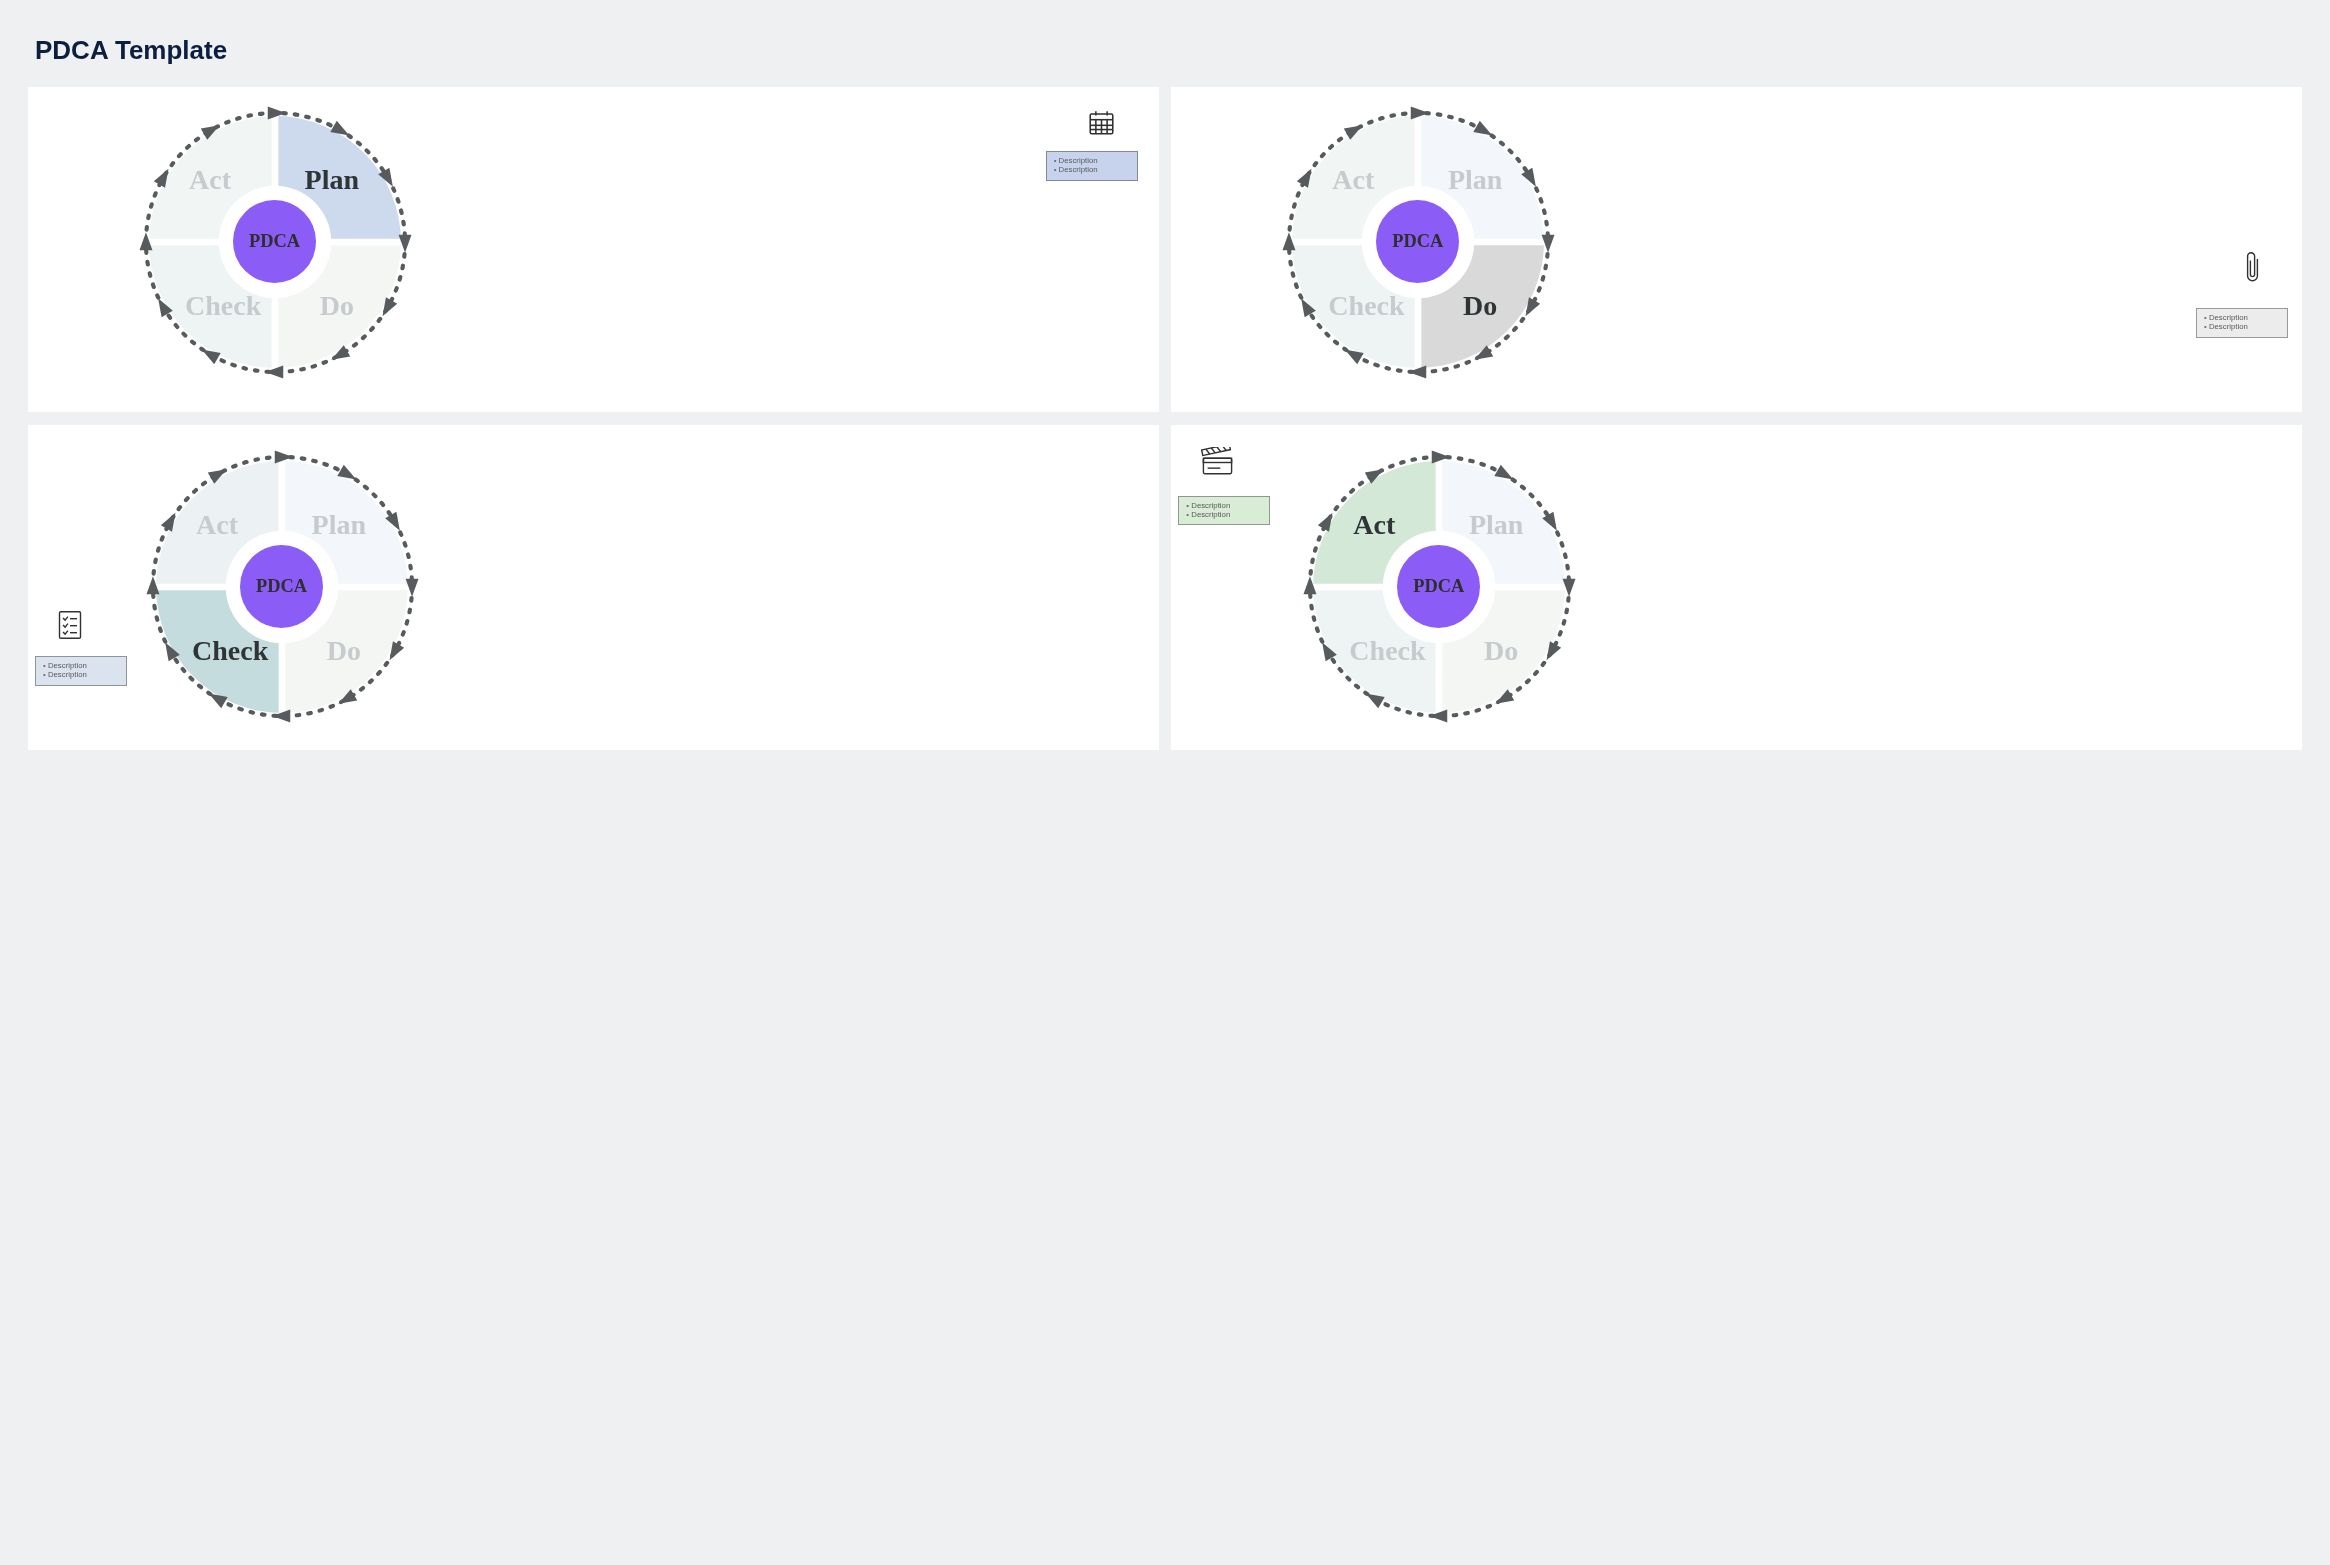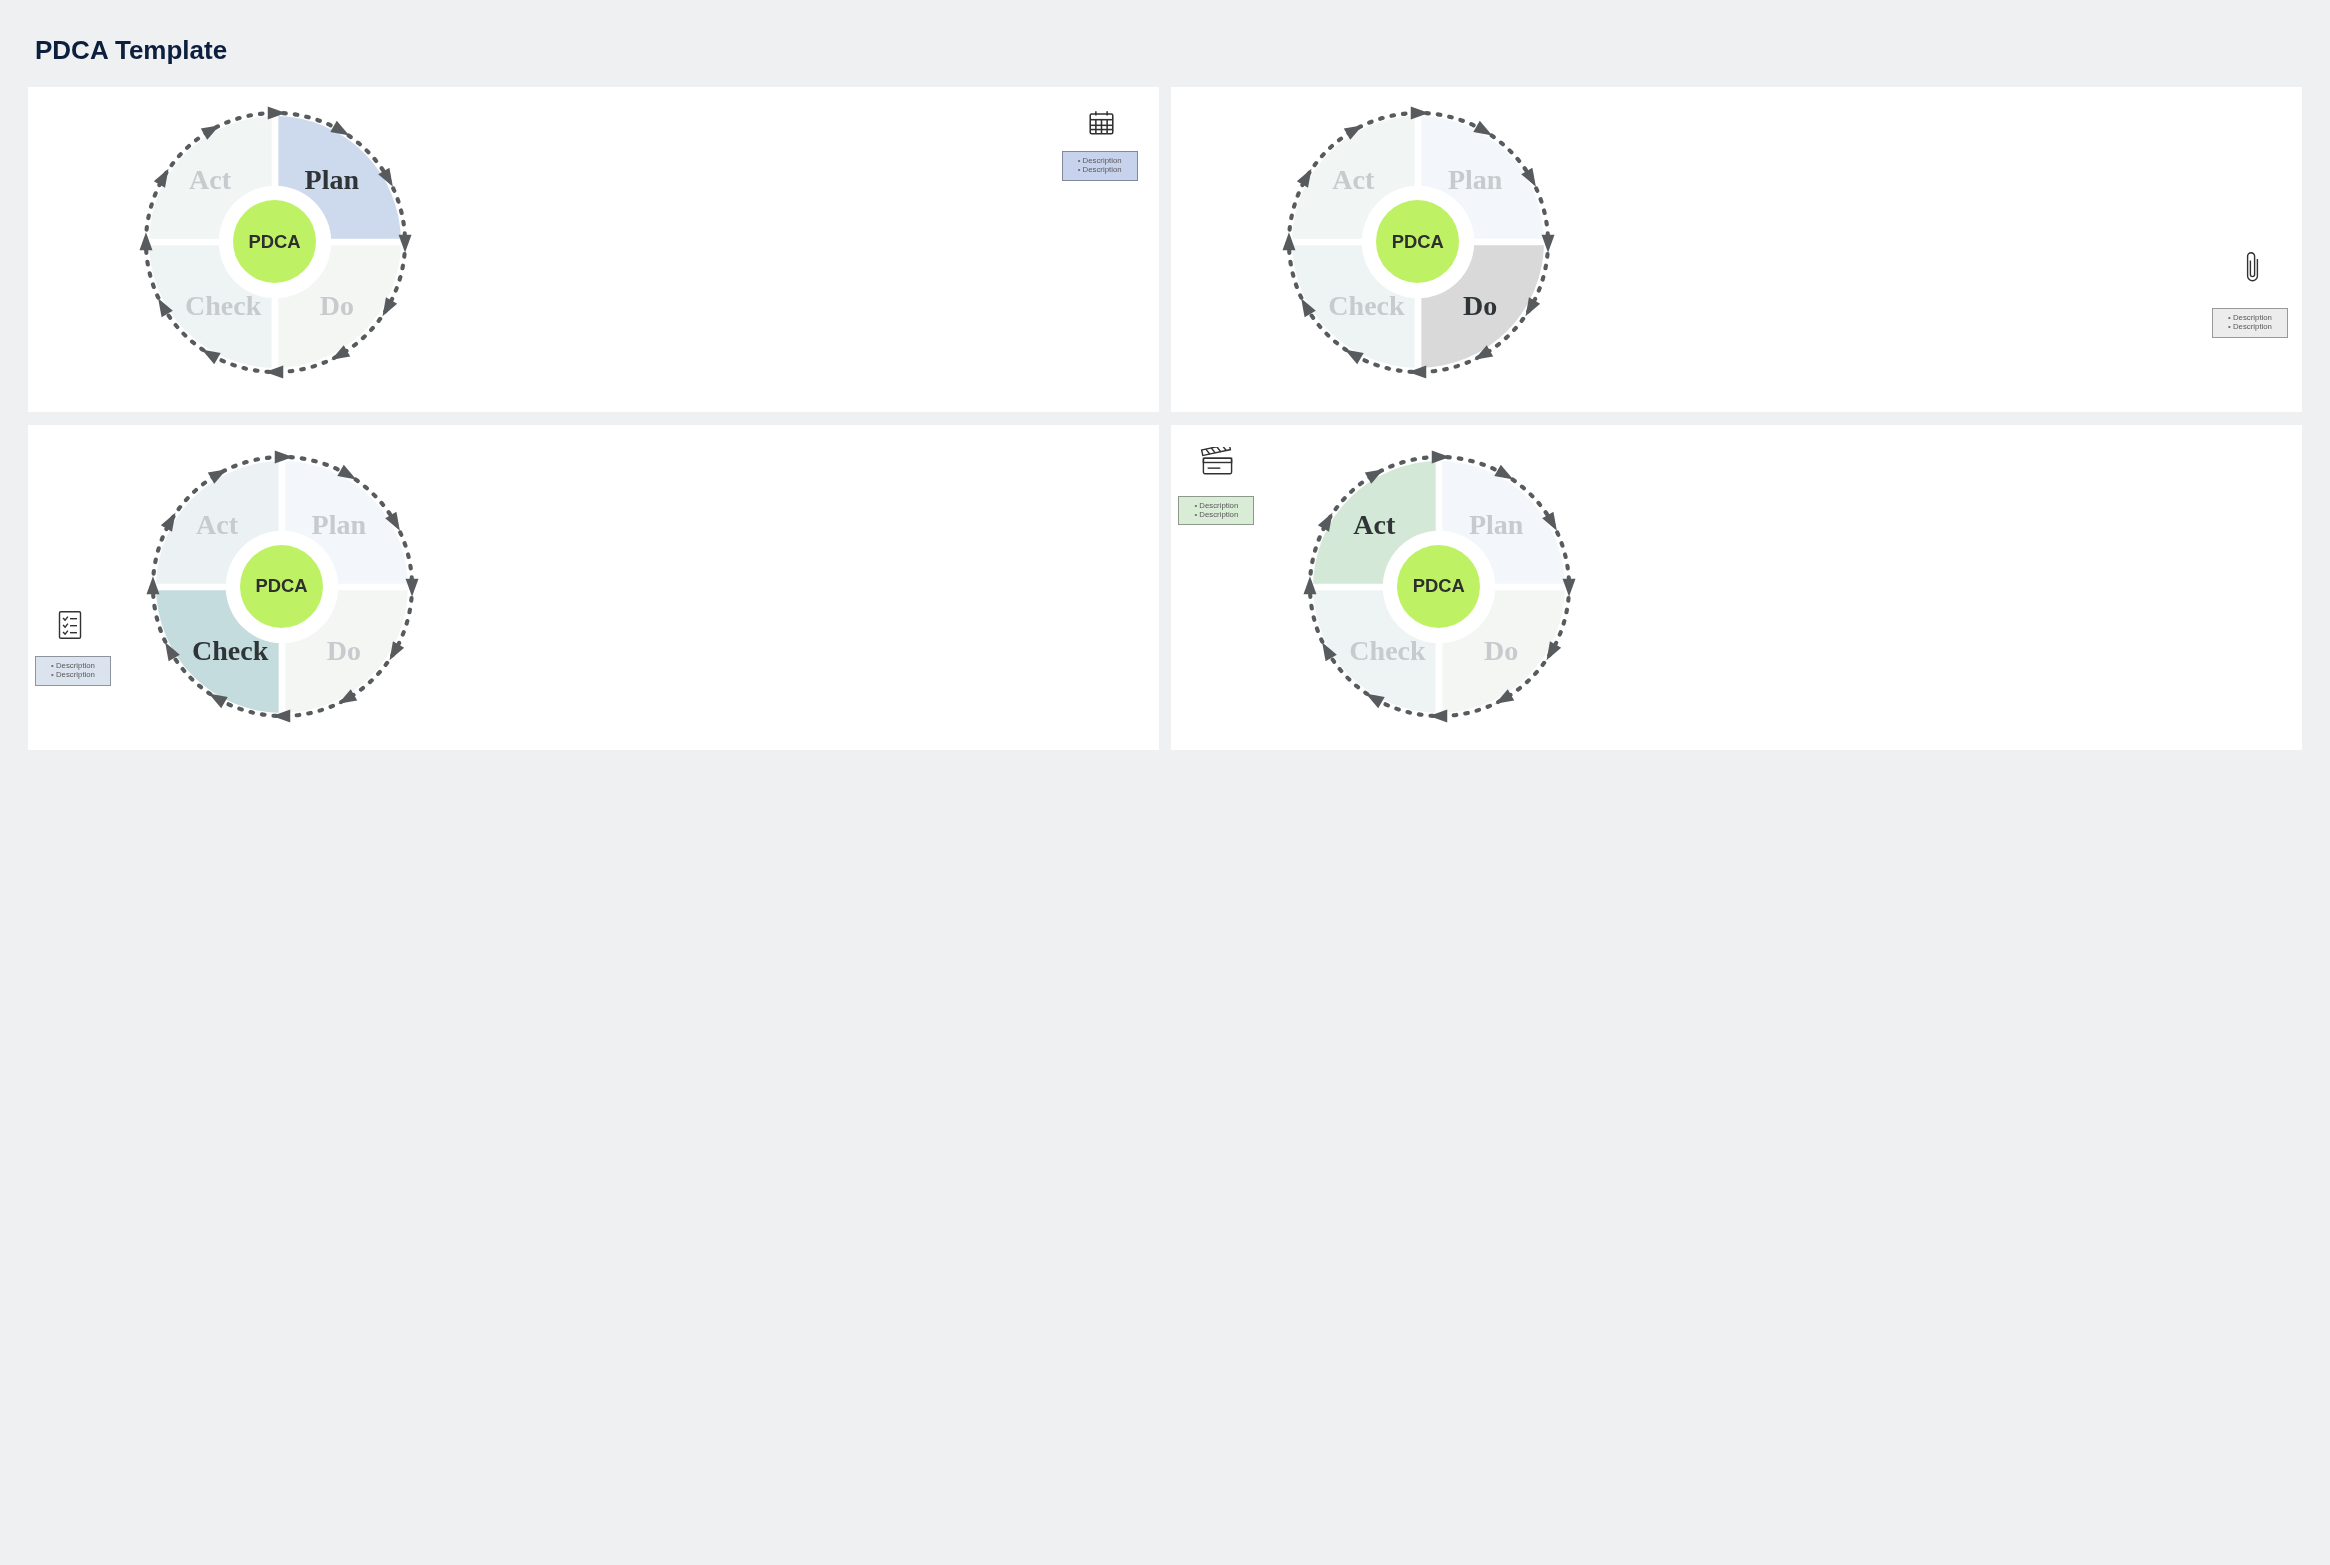--- a/index.html
+++ b/index.html
@@ -43,23 +43,23 @@
     position: absolute; inset: 0;
   }
   .donut svg { width: 100%; height: 100%; display:block; }
 
   .center-disc {
     position:absolute;
     left:50%; top:50%;
     width:83px; height:83px;
     margin-left:-42px; margin-top:-42px;
     border-radius:50%;
-    background:#bef264;
+    background:#8b5cf6;
     display:flex; align-items:center; justify-content:center;
-    font-family: Liberation Sans, sans-serif;
+    font-family: Liberation Serif, serif;
     font-weight:700;
     font-size:18.4px;
     color:#2e2e2e;
     z-index:3;
   }
 
   .ring {
     position:absolute; inset:-8.5px;
     z-index:4;
   }
@@ -81,23 +81,22 @@
   .lbl-check { left: 44px;   bottom: 56px; }
   .lbl-act   { left: 48px;  top: 58px; }
 
   .desc-box {
     position:absolute;
     border:0.7px solid rgba(0,0,0,0.35);
     padding:4.2px 7px 5.6px 7px;
     font-family: Arial, sans-serif;
     font-size:7.8px;
     color:#5a5a5a;
-    width:76px;
+    width:92px;
     z-index:5;
-    text-align:center;
   }
   .desc-box ul { list-style:none; }
   .desc-box li::before { content:"• "; color:#6a6a6a; }
   .desc-plan  { right:21px; top:64px;   background:#c7d3ec; }
   .desc-do    { right:14px; bottom:74px; background:#ececec; }
   .desc-check { left:7px;  bottom:64px; background:#dbe3ee; }
   .desc-act   { left:7px;  top:71px;   background:#d9ecd6; }
 
   .panel-icon {
     position:absolute;

